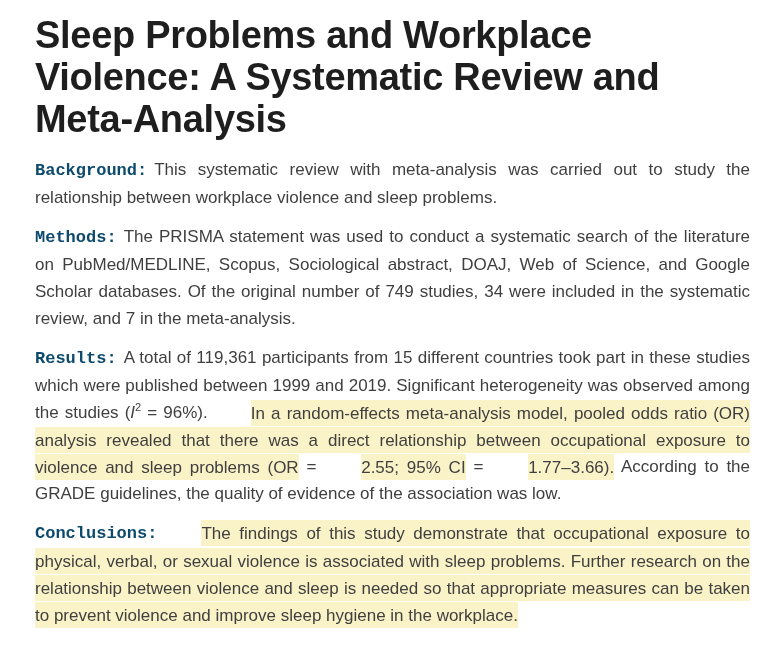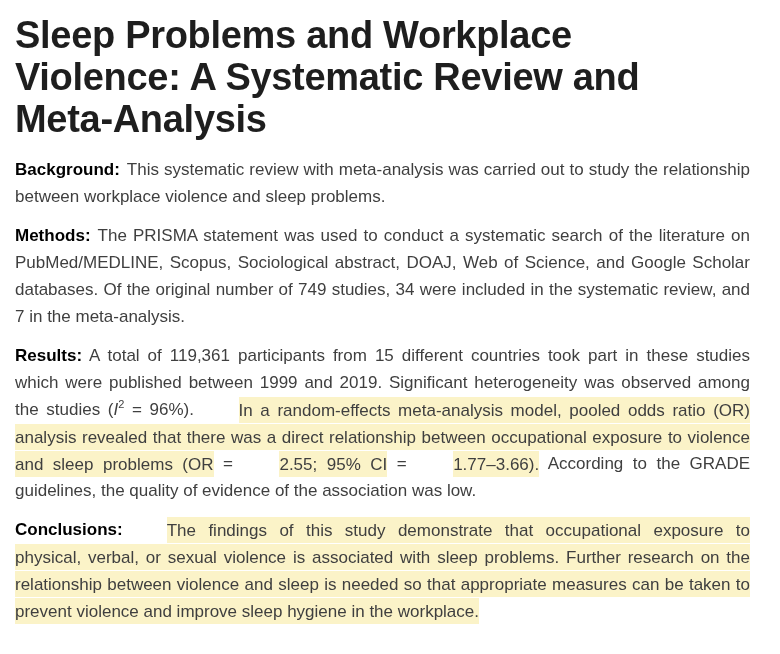--- a/index.html
+++ b/index.html
@@ -9,43 +9,44 @@
   }
   body {
     width: 780px;
     height: 654px;
     overflow: hidden;
   }
   .page {
     box-sizing: border-box;
     width: 780px;
     height: 644px;
-    padding: 10px 30px 0 15px;
+    padding: 10px 30px 0 35px;
     font-family: "Liberation Sans", "DejaVu Sans", sans-serif;
     background: #ffffff;
   }
   h1.paper-title {
     font-size: 38px;
     line-height: 42px;
     font-weight: 700;
     letter-spacing: -0.3px;
     color: #1e1e1e;
     margin: 4px 0 16px 0;
   }
   p.abstract-section {
     font-size: 17px;
     line-height: 27px;
     text-align: justify;
     color: #3f3f3f;
     margin: 0 0 12px 0;
   }
   .section-label {
     font-weight: 700;
-    color: #000000;
+    color: #0c4a6e;
     padding-right: 7px;
+    font-family: Liberation Mono, monospace;
   }
   .seg.hl {
     background: #fbf3c8;
     padding: 3.5px 0;
     margin-left: 37px;
   }
   .seg.italic {
     font-style: italic;
   }
   sup.seg-sup {

